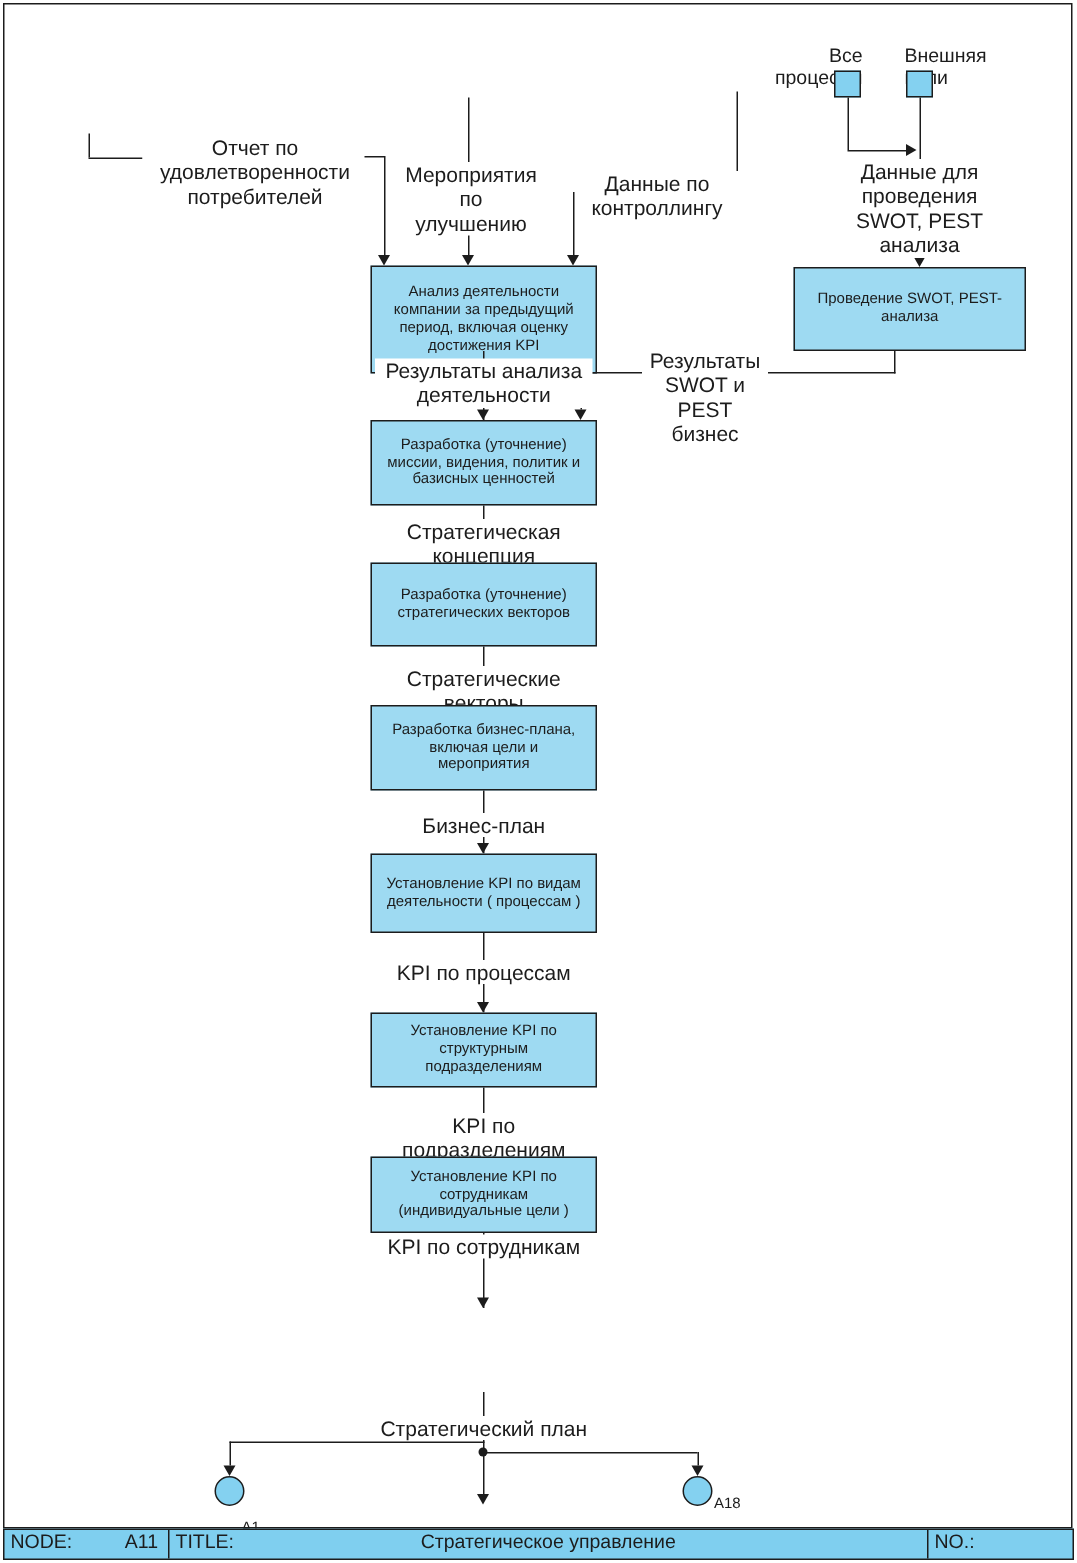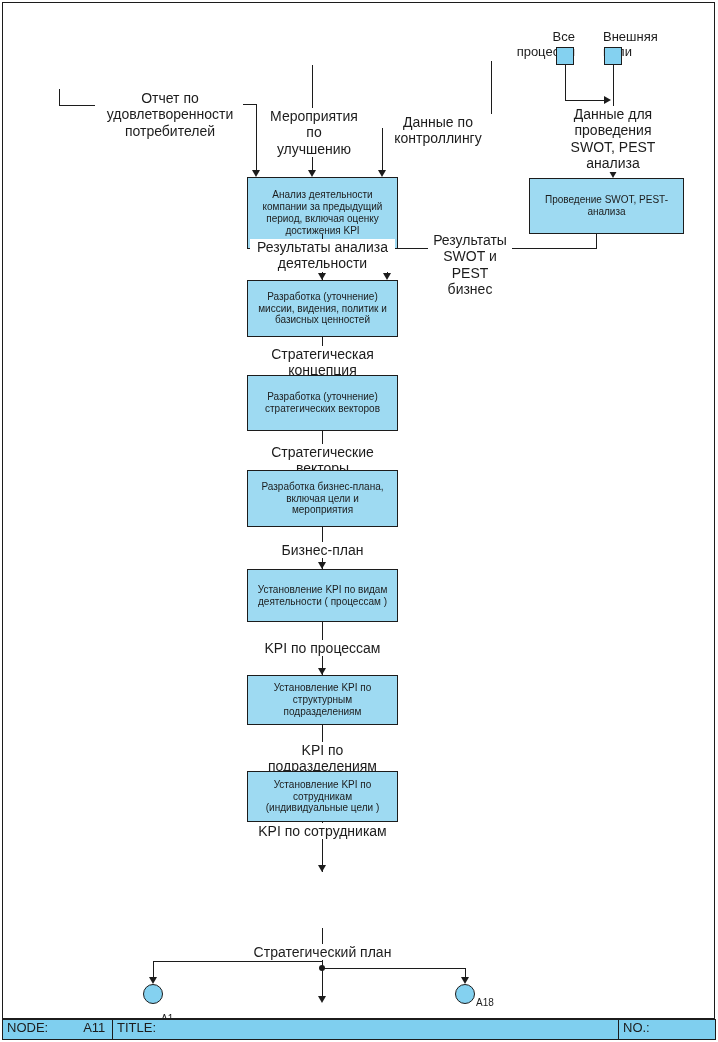--- a/index.html
+++ b/index.html
@@ -147,18 +147,19 @@
   <div class="circle" style="left:455px;top:984px;"></div>
   <div class="ref-lbl" style="left:476px;top:997px;">A18</div>
 
   <div class="bar">
     <div class="cell cell-node">
       <span>NODE:</span>
       <span class="nv">A11</span>
     </div>
     <div class="cell cell-title">
       <span>TITLE:</span>
+      <span class="title-center">Стратегическое управление</span>
     </div>
     <div class="cell cell-no">
       <span>NO.:</span>
     </div>
   </div>
 </div>
 
 </body></html>

